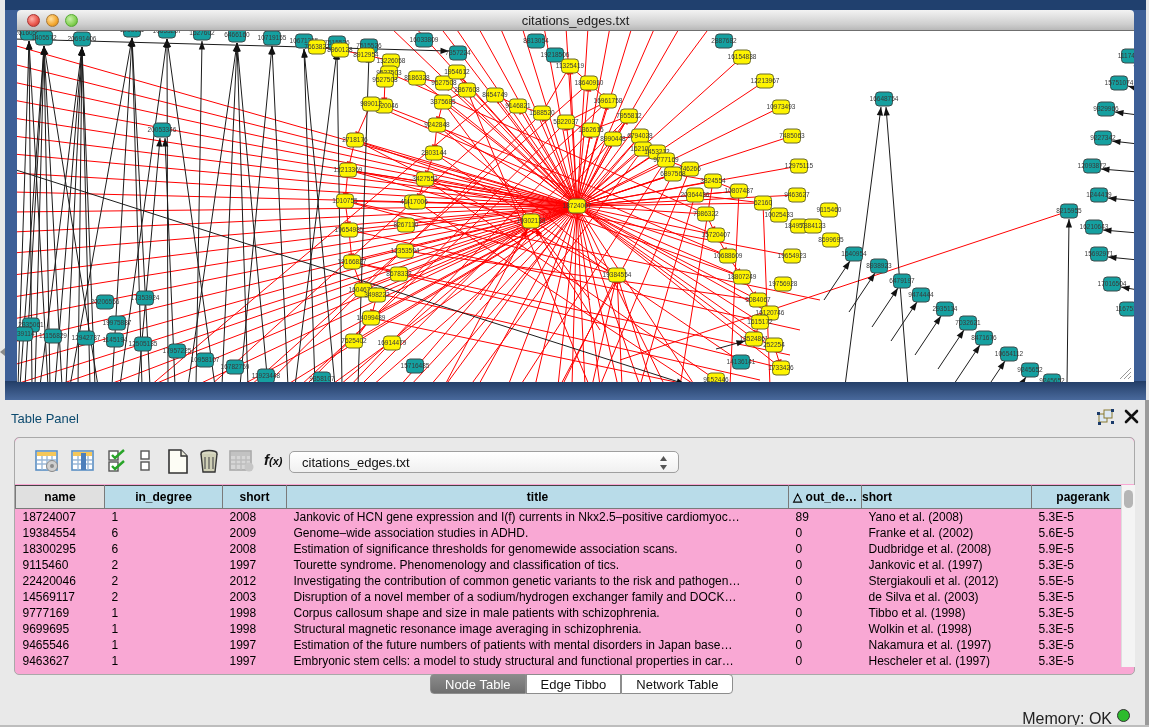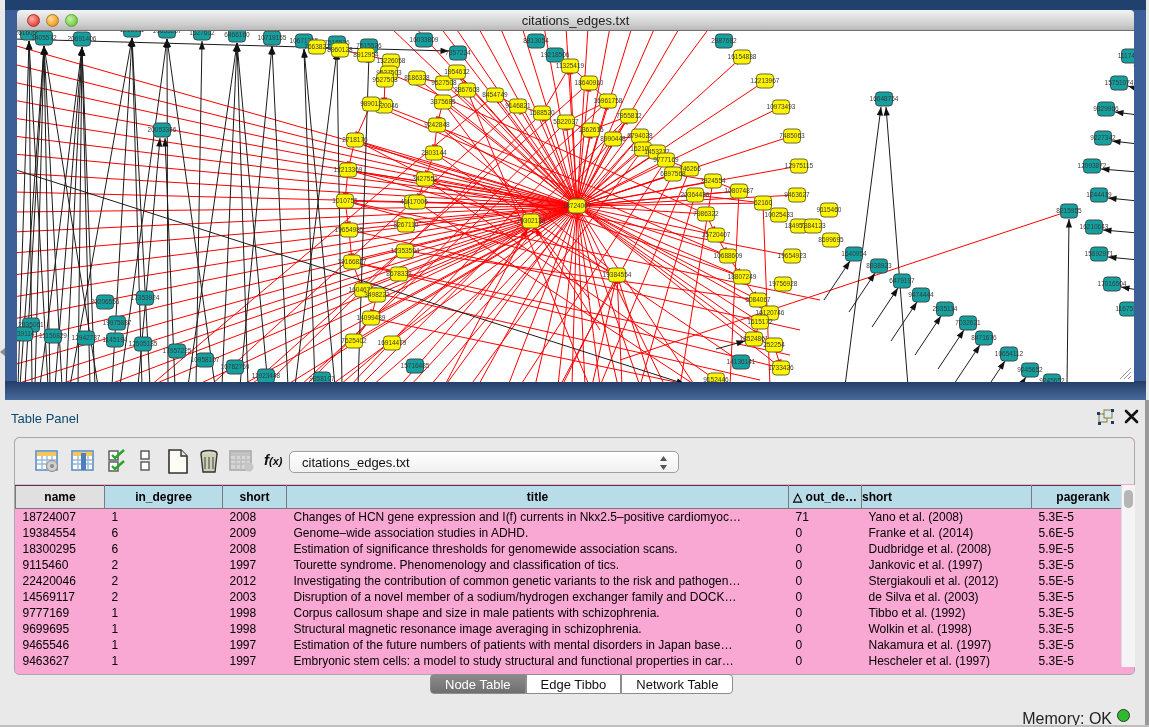--- a/index.html
+++ b/index.html
@@ -831,32 +831,32 @@
             <th class="c4">△ out_de…</th>
             <th class="c5">short</th>
             <th class="c6">pagerank</th>
           </tr>
         </thead>
   <tbody>
           <tr>
             <td class="c0">18724007</td>
             <td class="c1">1</td>
             <td class="c2">2008</td>
-            <td class="c3">Changes of HCN gene expression and I(f) currents in Nkx2.5–positive cardiomyoc…</td>
-            <td class="c4">71</td>
+            <td class="c3">Jankovic of HCN gene expression and I(f) currents in Nkx2.5–positive cardiomyoc…</td>
+            <td class="c4">89</td>
             <td class="c5">Yano et al. (2008)</td>
             <td class="c6">5.3E-5</td>
           </tr>
           <tr>
             <td class="c0">19384554</td>
             <td class="c1">6</td>
             <td class="c2">2009</td>
             <td class="c3">Genome–wide association studies in ADHD.</td>
             <td class="c4">0</td>
-            <td class="c5">Franke et al. (2014)</td>
+            <td class="c5">Franke et al. (2002)</td>
             <td class="c6">5.6E-5</td>
           </tr>
           <tr>
             <td class="c0">18300295</td>
             <td class="c1">6</td>
             <td class="c2">2008</td>
             <td class="c3">Estimation of significance thresholds for genomewide association scans.</td>
             <td class="c4">0</td>
             <td class="c5">Dudbridge et al. (2008)</td>
             <td class="c6">5.9E-5</td>
@@ -887,21 +887,21 @@
             <td class="c4">0</td>
             <td class="c5">de Silva et al. (2003)</td>
             <td class="c6">5.3E-5</td>
           </tr>
           <tr>
             <td class="c0">9777169</td>
             <td class="c1">1</td>
             <td class="c2">1998</td>
             <td class="c3">Corpus callosum shape and size in male patients with schizophrenia.</td>
             <td class="c4">0</td>
-            <td class="c5">Tibbo et al. (1992)</td>
+            <td class="c5">Tibbo et al. (1998)</td>
             <td class="c6">5.3E-5</td>
           </tr>
           <tr>
             <td class="c0">9699695</td>
             <td class="c1">1</td>
             <td class="c2">1998</td>
             <td class="c3">Structural magnetic resonance image averaging in schizophrenia.</td>
             <td class="c4">0</td>
             <td class="c5">Wolkin et al. (1998)</td>
             <td class="c6">5.3E-5</td>

